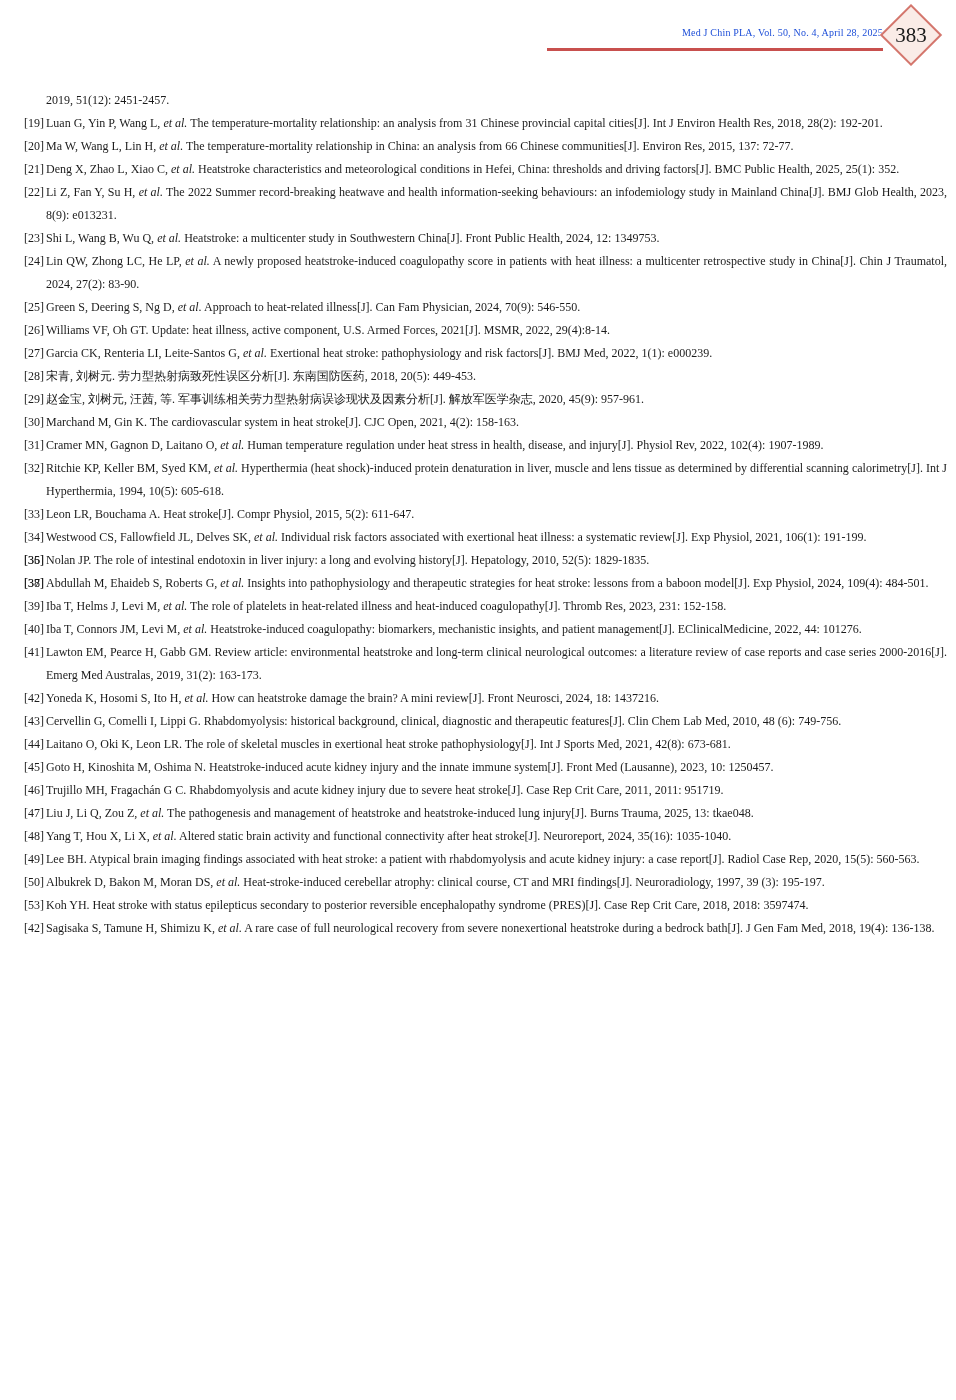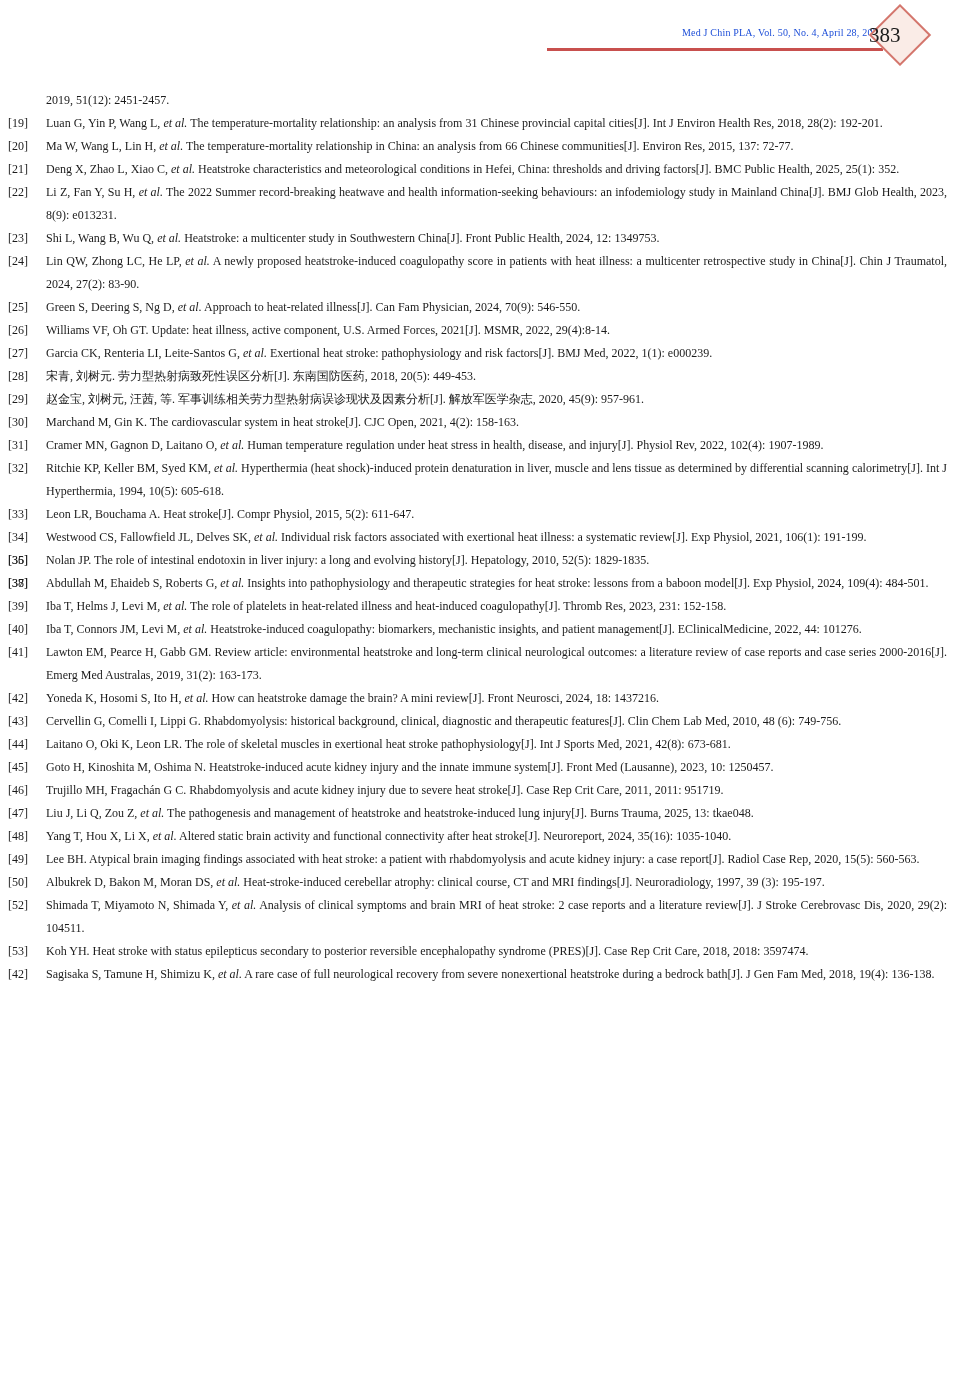--- a/index.html
+++ b/index.html
@@ -22,23 +22,23 @@
     white-space: nowrap;
   }
   .header-rule {
     position: absolute;
     top: 48px; left: 547px; right: 73px;
     height: 2.5px;
     background: #c8504e;
   }
   .page-diamond {
     position: absolute;
-    top: 4px; right: 25px;
+    top: 4px; right: 14px;
     width: 62px; height: 62px;
-    display: flex; align-items: center; justify-content: flex-start;
+    display: flex; align-items: center; justify-content: center;
   }
   .diamond-shape {
     position: absolute;
     inset: 9px;
     transform: rotate(45deg);
     background: #faece7;
     border: 2px solid #d4766d;
     box-sizing: border-box;
   }
   .page-num {
@@ -55,21 +55,21 @@
     font-size: 12px;
     line-height: 23px;
   }
   .ref, .ref-cont {
     position: relative;
     padding-left: 38px;
     text-align: justify;
   }
   .ref-num {
     position: absolute;
-    left: 0; top: 0;
+    left: 16px; top: 0;
   }
   .ref-text i { font-style: italic; }
 </style>
 </head>
 <body>
 
 <div class="journal-line">Med J Chin PLA, Vol. 50, No. 4, April 28, 2025</div>
 
 <div class="header-rule"></div>
 
@@ -106,16 +106,15 @@
     <div class="ref"><span class="ref-num">[41]</span><span class="ref-text">Lawton EM, Pearce H, Gabb GM. Review article: environmental heatstroke and long-term clinical neurological outcomes: a literature review of case reports and case series 2000-2016[J]. Emerg Med Australas, 2019, 31(2): 163-173.</span></div>
     <div class="ref"><span class="ref-num">[42]</span><span class="ref-text">Yoneda K, Hosomi S, Ito H, <i>et al.</i> How can heatstroke damage the brain? A mini review[J]. Front Neurosci, 2024, 18: 1437216.</span></div>
     <div class="ref"><span class="ref-num">[43]</span><span class="ref-text">Cervellin G, Comelli I, Lippi G. Rhabdomyolysis: historical background, clinical, diagnostic and therapeutic features[J]. Clin Chem Lab Med, 2010, 48 (6): 749-756.</span></div>
     <div class="ref"><span class="ref-num">[44]</span><span class="ref-text">Laitano O, Oki K, Leon LR. The role of skeletal muscles in exertional heat stroke pathophysiology[J]. Int J Sports Med, 2021, 42(8): 673-681.</span></div>
     <div class="ref"><span class="ref-num">[45]</span><span class="ref-text">Goto H, Kinoshita M, Oshima N. Heatstroke-induced acute kidney injury and the innate immune system[J]. Front Med (Lausanne), 2023, 10: 1250457.</span></div>
     <div class="ref"><span class="ref-num">[46]</span><span class="ref-text">Trujillo MH, Fragachán G C. Rhabdomyolysis and acute kidney injury due to severe heat stroke[J]. Case Rep Crit Care, 2011, 2011: 951719.</span></div>
     <div class="ref"><span class="ref-num">[47]</span><span class="ref-text">Liu J, Li Q, Zou Z, <i>et al.</i> The pathogenesis and management of heatstroke and heatstroke-induced lung injury[J]. Burns Trauma, 2025, 13: tkae048.</span></div>
     <div class="ref"><span class="ref-num">[48]</span><span class="ref-text">Yang T, Hou X, Li X, <i>et al.</i> Altered static brain activity and functional connectivity after heat stroke[J]. Neuroreport, 2024, 35(16): 1035-1040.</span></div>
     <div class="ref"><span class="ref-num">[49]</span><span class="ref-text">Lee BH. Atypical brain imaging findings associated with heat stroke: a patient with rhabdomyolysis and acute kidney injury: a case report[J]. Radiol Case Rep, 2020, 15(5): 560-563.</span></div>
     <div class="ref"><span class="ref-num">[50]</span><span class="ref-text">Albukrek D, Bakon M, Moran DS, <i>et al.</i> Heat-stroke-induced cerebellar atrophy: clinical course, CT and MRI findings[J]. Neuroradiology, 1997, 39 (3): 195-197.</span></div>
-    <div class="ref"><span class="ref-num">[52]</span><span class="ref-text">Shimada T, Miyamoto N, Shimada Y, <i>et al.</i> Analysis of clinical symptoms and brain MRI of heat stroke: 2 case reports and a literature review[J]. J Stroke Cerebrovasc Dis, 2020, 29(2): 104511.</span></div>
     <div class="ref"><span class="ref-num">[53]</span><span class="ref-text">Koh YH. Heat stroke with status epilepticus secondary to posterior reversible encephalopathy syndrome (PRES)[J]. Case Rep Crit Care, 2018, 2018: 3597474.</span></div>
     <div class="ref"><span class="ref-num">[42]</span><span class="ref-text">Sagisaka S, Tamune H, Shimizu K, <i>et al.</i> A rare case of full neurological recovery from severe nonexertional heatstroke during a bedrock bath[J]. J Gen Fam Med, 2018, 19(4): 136-138.</span></div>
   </div>
 
 </body></html>

